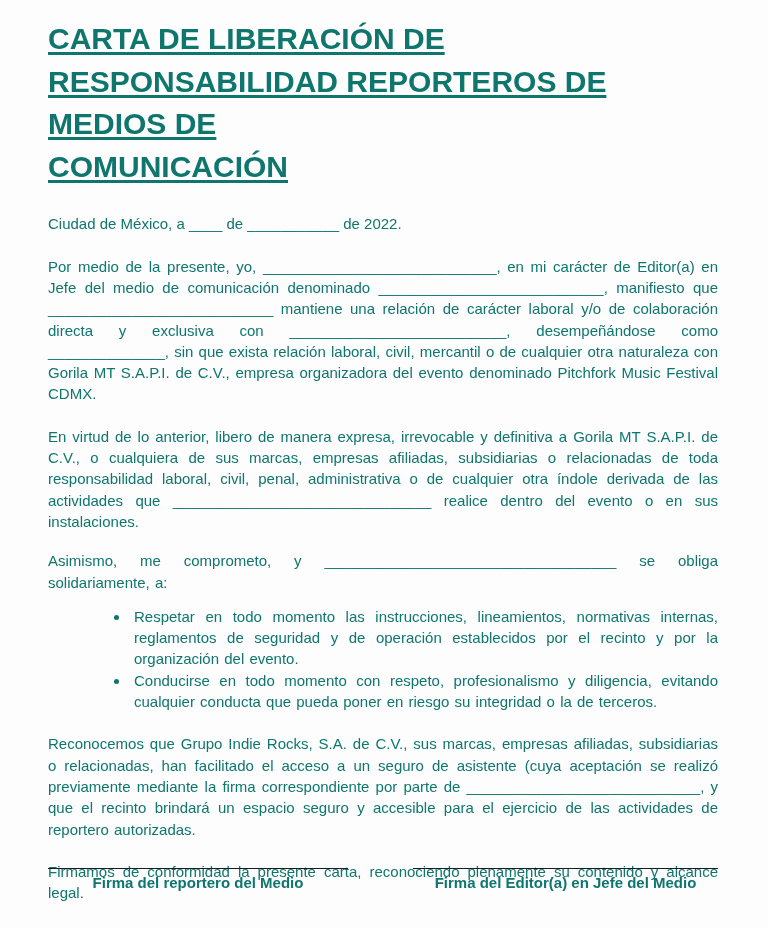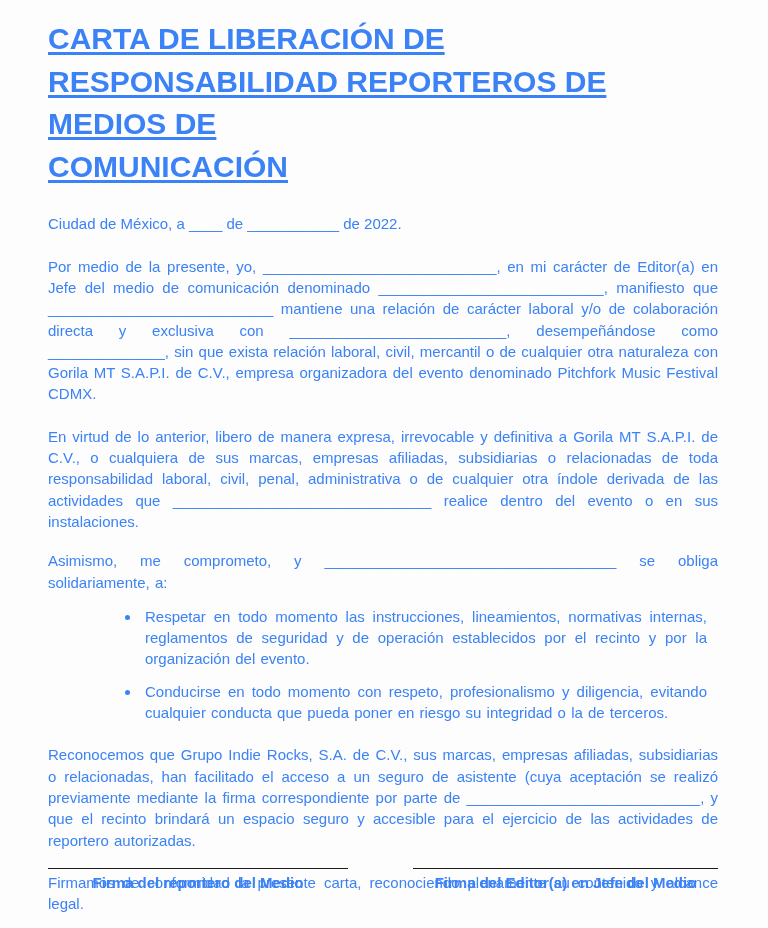--- a/index.html
+++ b/index.html
@@ -6,21 +6,21 @@
     margin: 0;
     padding: 0;
     background: #ffffff;
   }
   .page {
     position: relative;
     width: 768px;
     height: 928px;
     box-sizing: border-box;
     background: #fdfdfd;
-    color: #3b82f6;
+    color: #0f766e;
     font-family: "Liberation Sans", "DejaVu Sans", sans-serif;
     font-size: 15px;
     line-height: 1.42;
     padding: 18px 50px 0 48px;
     overflow: hidden;
   }
   .doc-title {
     font-weight: bold;
     margin: 0;
   }
@@ -42,21 +42,21 @@
   p.single-line {
     margin-top: 18px;
   }
   ul.commitments {
     margin: 13px 0 0 0;
     padding-left: 82px;
   }
   ul.commitments li {
     text-align: justify;
     word-spacing: 1px;
-    margin: 11px;
+    margin: 0;
     padding-left: 4px;
   }
   .signatures {
     position: absolute;
     left: 48px;
     right: 50px;
     top: 868px;
     display: flex;
     justify-content: space-between;
   }

